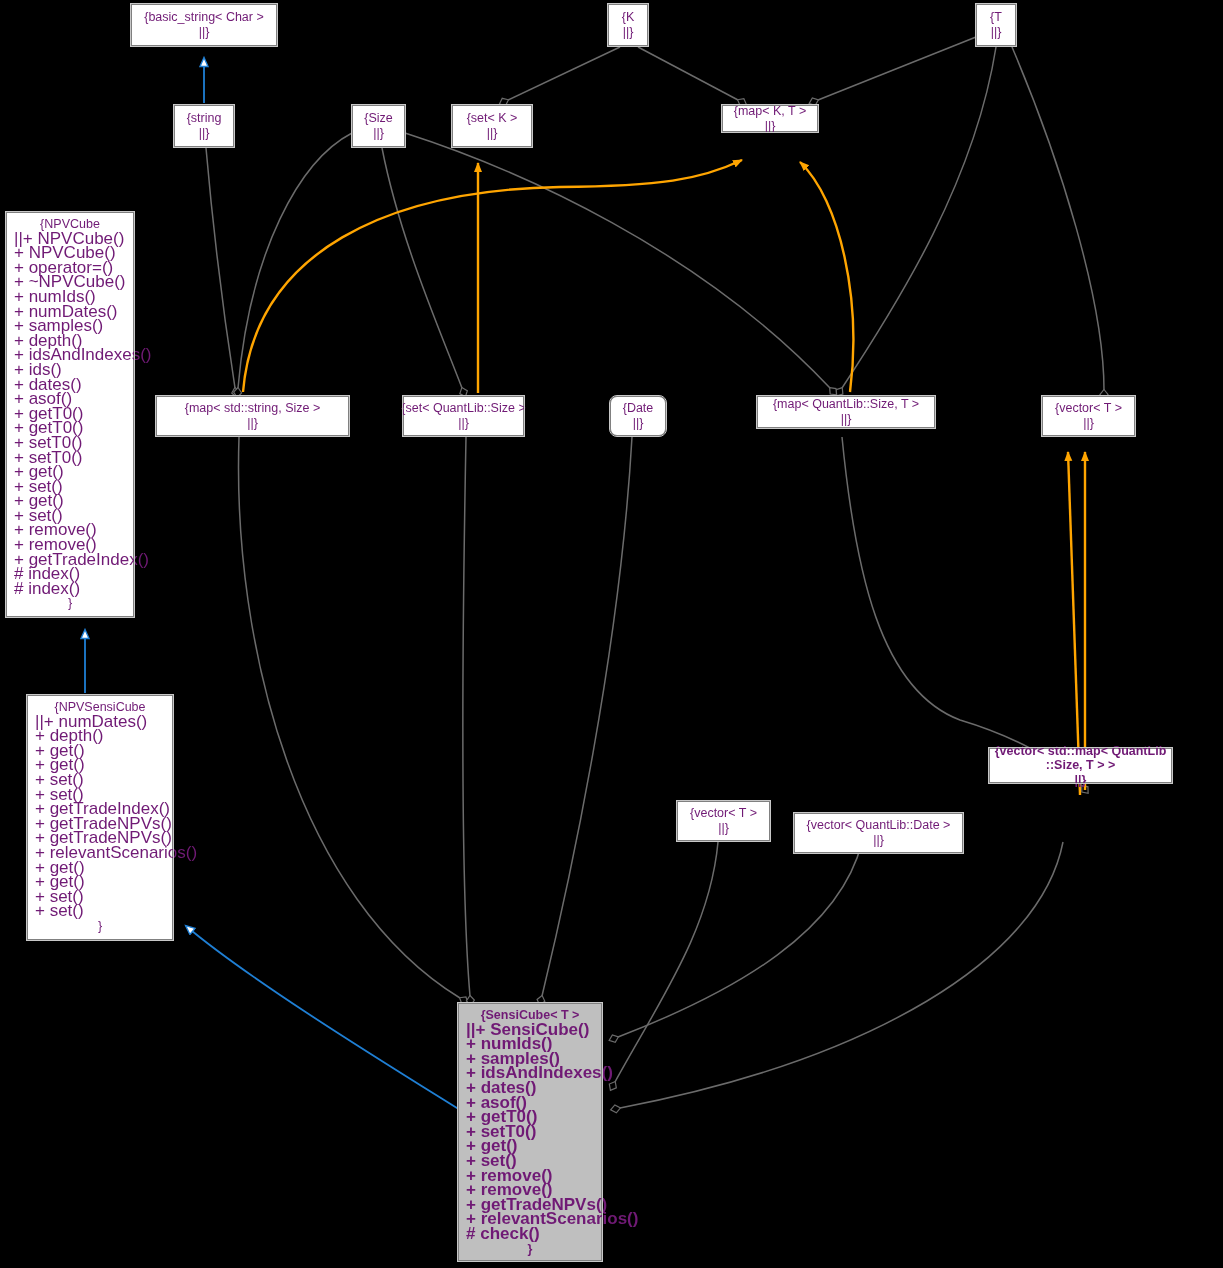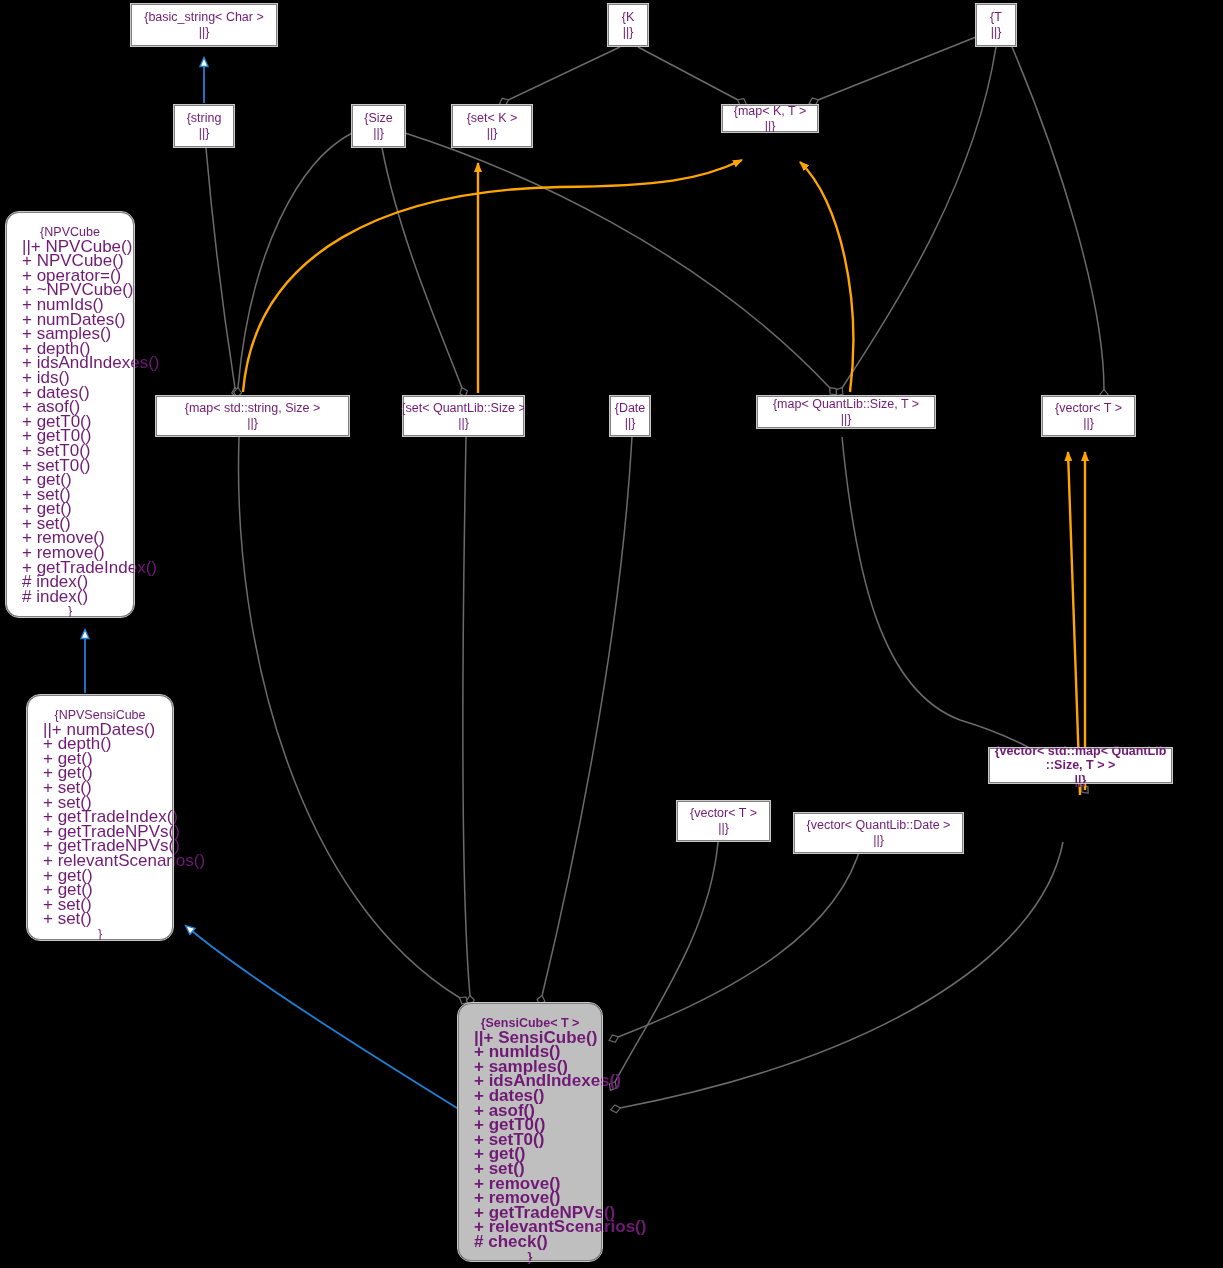--- a/index.html
+++ b/index.html
@@ -3,21 +3,21 @@
 <meta charset="utf-8">
 <style>
   html,body{margin:0;padding:0;background:#000;}
   body{font-family:"Liberation Sans","DejaVu Sans",sans-serif;}
   #stage{position:relative;width:1223px;height:1268px;background:#000;overflow:hidden;}
   svg.edges{position:absolute;left:0;top:0;width:1223px;height:1268px;pointer-events:none;}
   .node{position:absolute;box-sizing:border-box;background:#ffffff;border:1px solid #808080;
         outline:1px solid #c8c8c8;color:#701a75;text-align:center;z-index:5;}
   .node.filled{background:#bfbfbf;}
   .node .ttl{font-size:12.5px;line-height:14.6px;white-space:pre;}
-  .node.big{text-align:left;padding:12px;border-radius:13px;}
+  .node.big{text-align:left;padding:4px;}
   .node.big .ttl{text-align:center;display:block;}
   .node.big .mem{font-size:17px;line-height:14.6px;white-space:pre;display:block;padding-left:3px;}
   .node.big .brace{display:block;text-align:center;font-size:12.5px;line-height:14.6px;}
   .small{display:flex;flex-direction:column;align-items:center;justify-content:center;}
 </style>
 </head>
 <body>
 
 <div id="stage">
 
@@ -154,21 +154,21 @@
   <div class="node small" style="left:156px;top:396px;width:193px;height:40px;">
     <span class="ttl">{map&lt; std::string, Size &gt;</span>
     <span class="ttl">||}</span>
   </div>
 
   <div class="node small" style="left:403px;top:396px;width:121px;height:40px;">
     <span class="ttl">{set&lt; QuantLib::Size &gt;</span>
     <span class="ttl">||}</span>
   </div>
 
-  <div class="node small" style="left:610px;top:396px;width:40px;height:40px;">
+  <div class="node small" style="left:610px;top:396px;width:56px;height:40px;border-radius:7px;">
     <span class="ttl">{Date</span>
     <span class="ttl">||}</span>
   </div>
 
   <div class="node small" style="left:757px;top:396px;width:178px;height:32px;">
     <span class="ttl">{map&lt; QuantLib::Size, T &gt;</span>
     <span class="ttl">||}</span>
   </div>
 
   <div class="node small" style="left:1042px;top:396px;width:93px;height:40px;">

